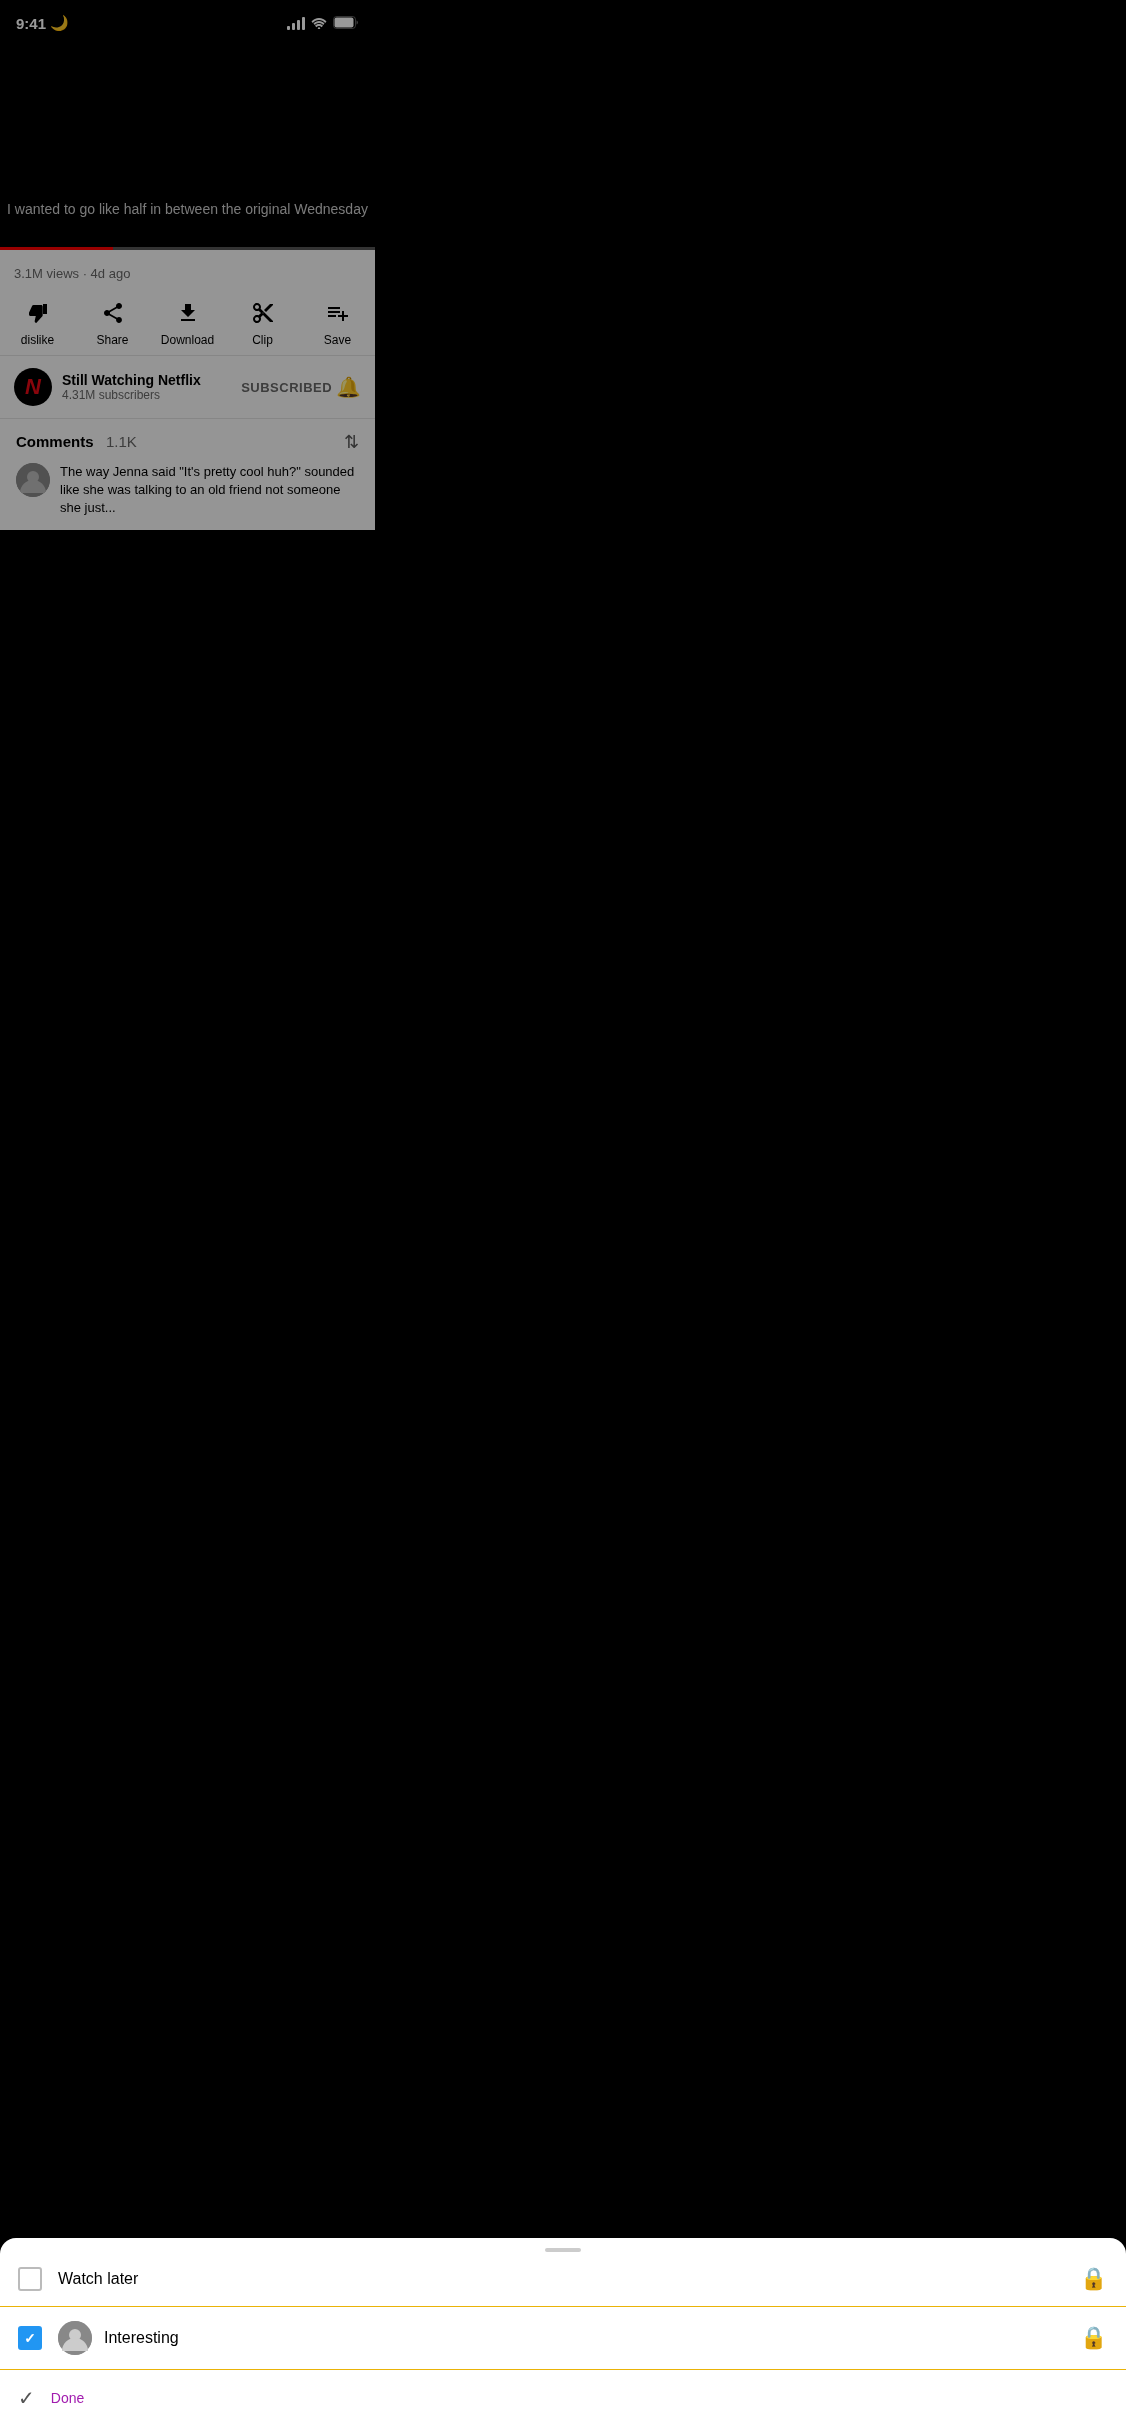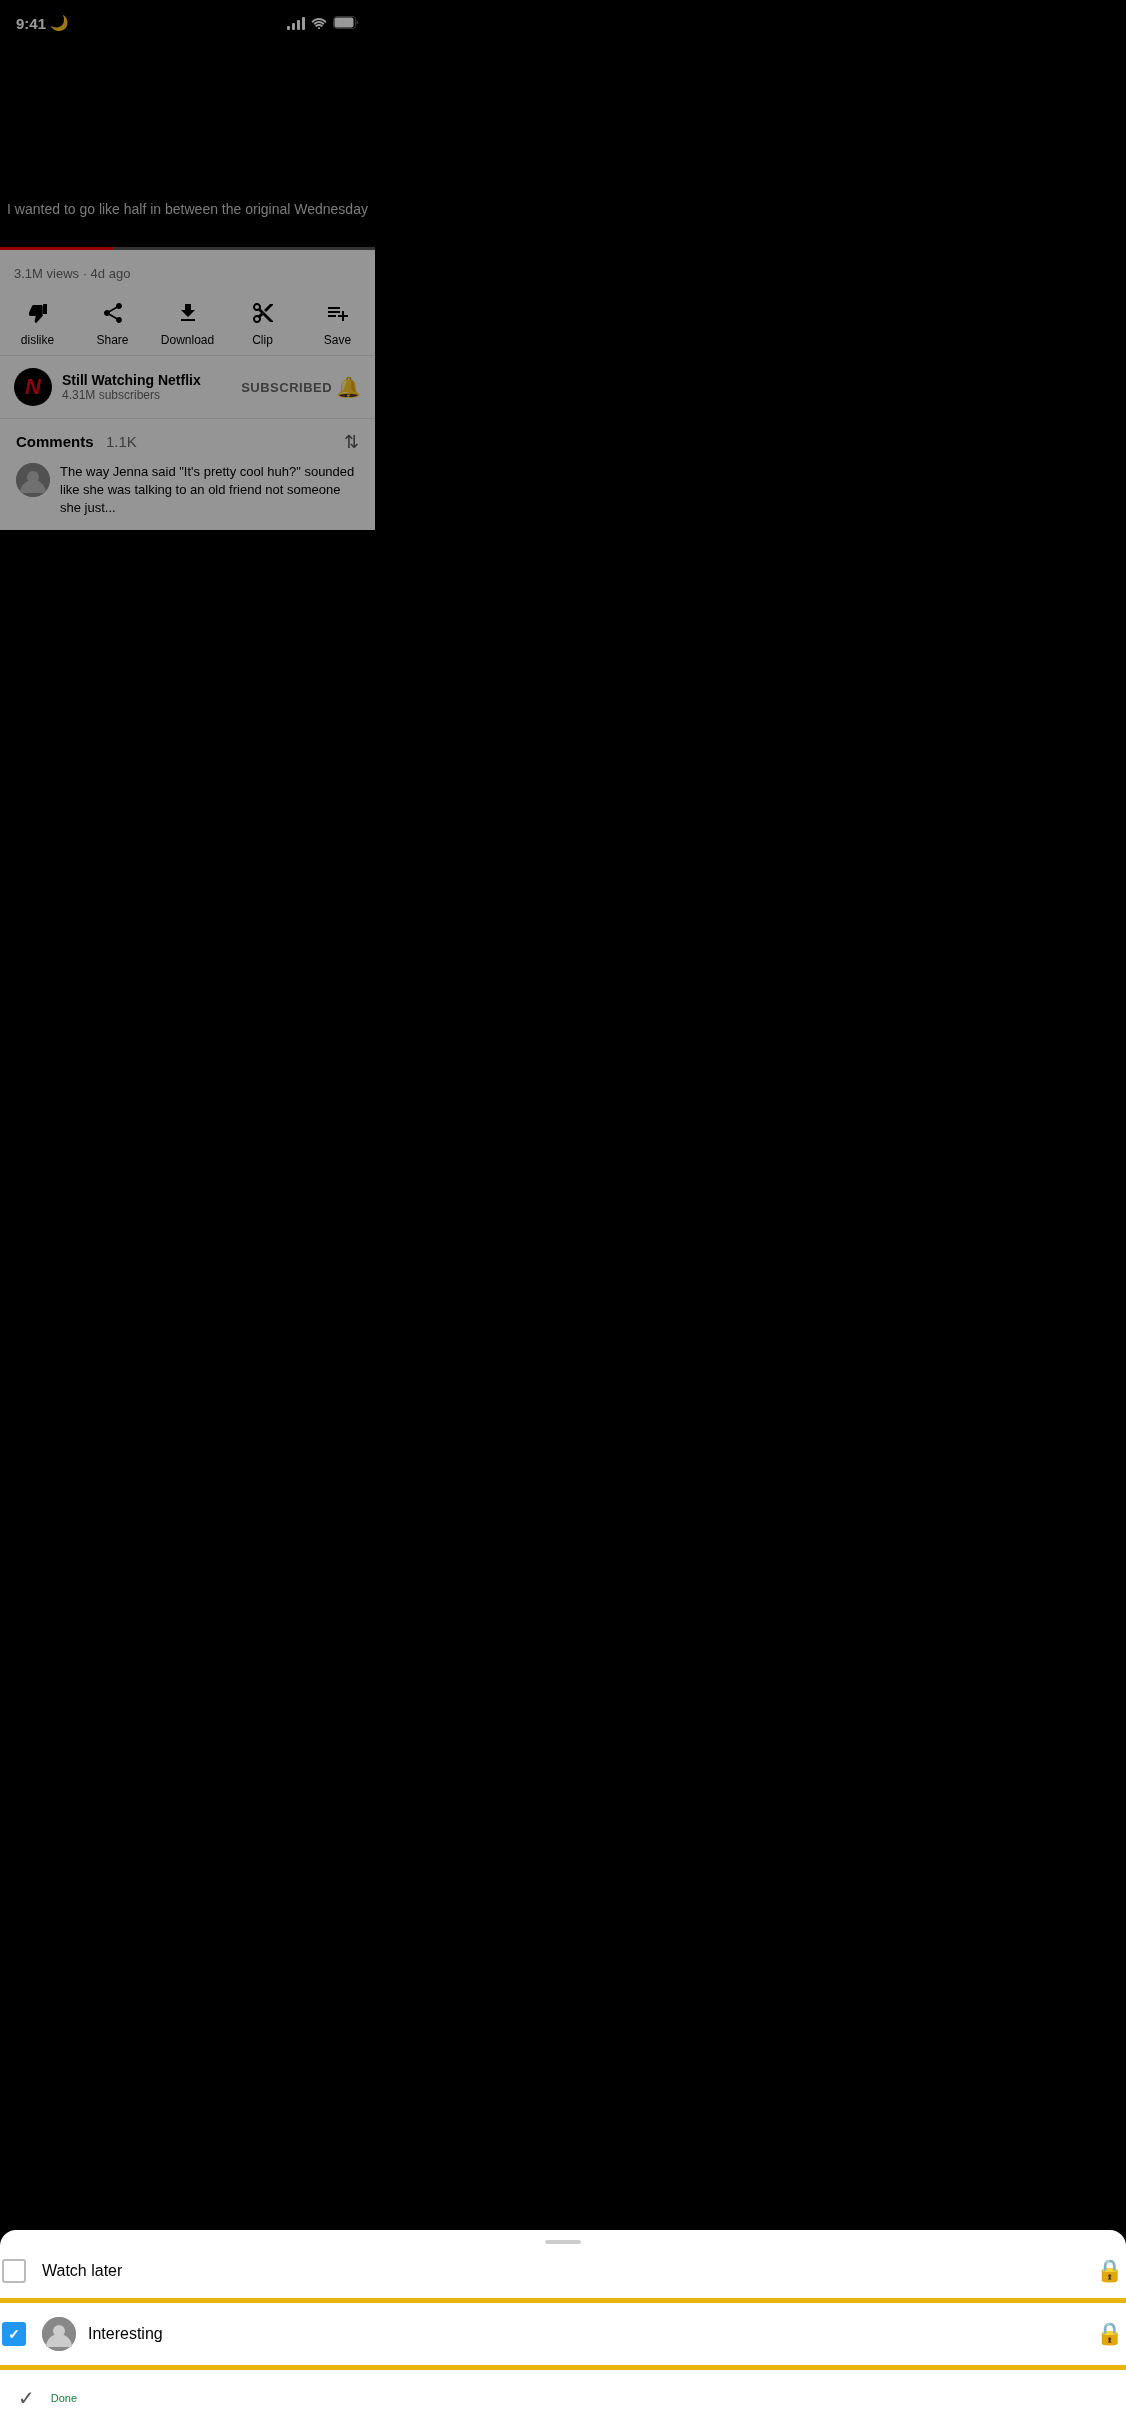--- a/index.html
+++ b/index.html
@@ -242,22 +242,22 @@
       font-size: 15px;
       font-weight: 700;
       cursor: pointer;
     }
     .plus-icon { font-size: 18px; }
 
     
     .playlist-item {
       display: flex;
       align-items: center;
-      padding: 14px 2px;
-      border-bottom: 5px solid #eab308;
+      padding: 14px 18px;
+      border-bottom: 1px solid #eab308;
       cursor: pointer;
     }
     .checkbox {
       width: 24px;
       height: 24px;
       border: 2px solid #bbb;
       border-radius: 3px;
       margin-right: 16px;
       flex-shrink: 0;
       display: flex;
@@ -302,22 +302,22 @@
       display: flex;
       align-items: center;
       padding: 16px 18px;
     }
     .checkmark-icon {
       font-size: 20px;
       color: #555;
       margin-right: 16px;
     }
     .done-label {
-      font-size: 11px;
-      color: #15803d;
+      font-size: 14px;
+      color: #a21caf;
     }
   </style>
 </head>
 <body>
 
 <div class="status-bar">
   <div class="status-left">
     <span>9:41</span>
     <span>🌙</span>
   </div>

